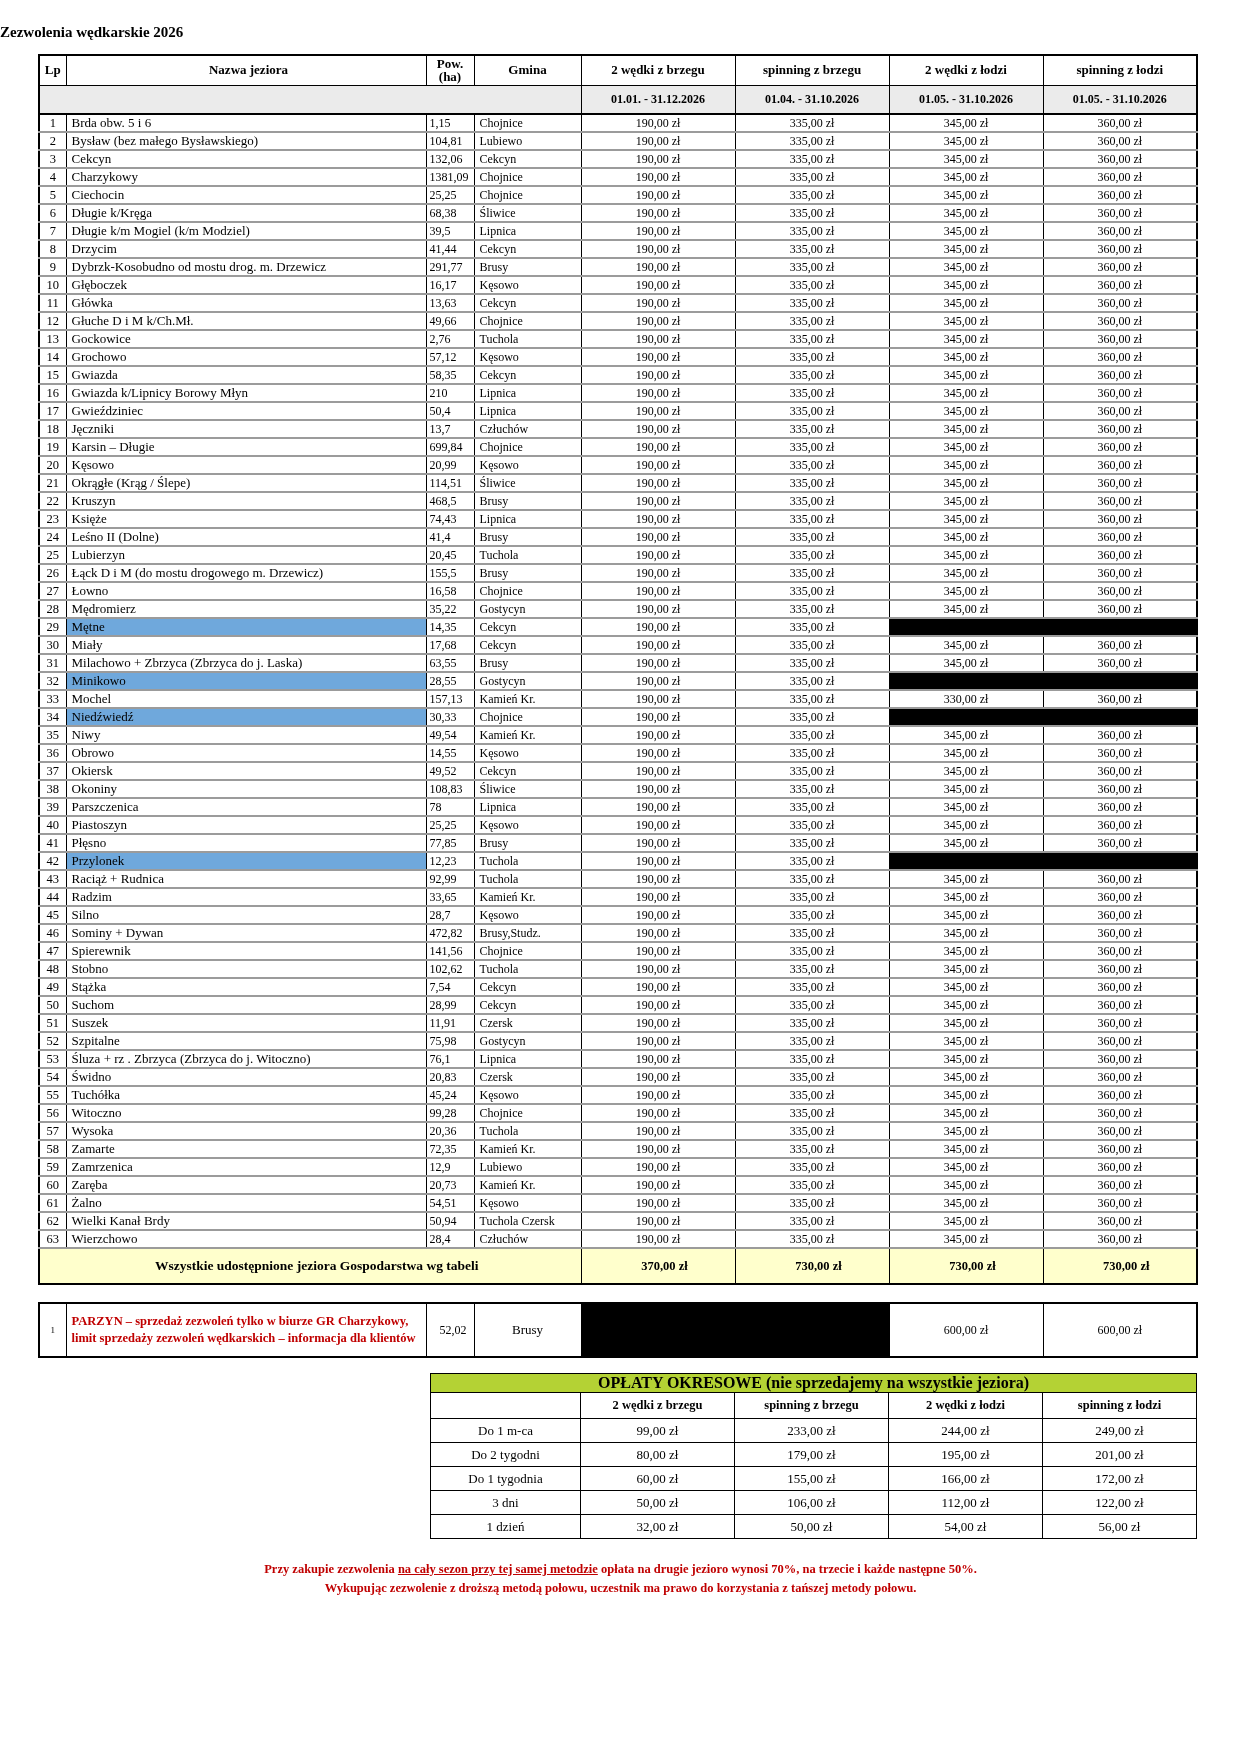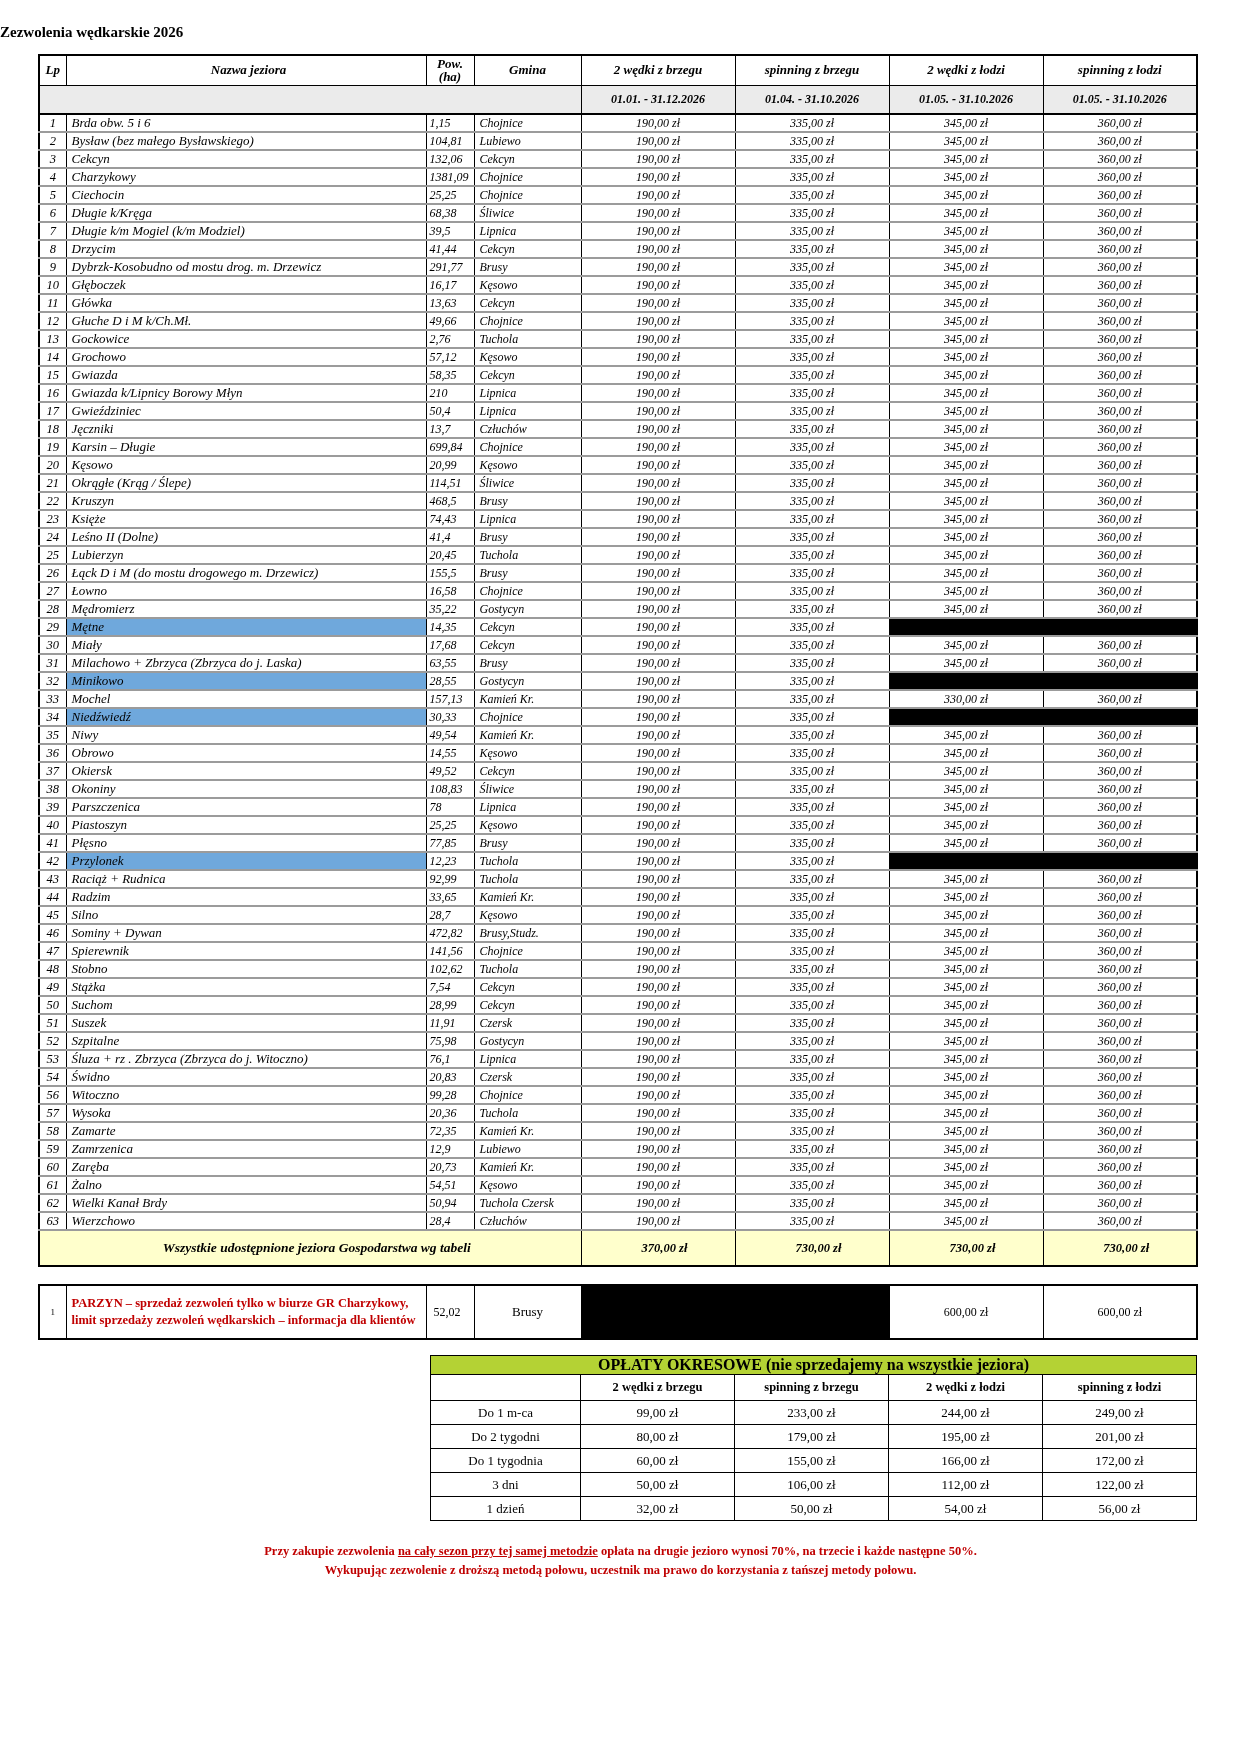--- a/index.html
+++ b/index.html
@@ -4,21 +4,21 @@
 <style>
   *{box-sizing:border-box;}
   html,body{margin:0;padding:0;}
   body{width:1241px;height:1754px;background:#fff;color:#000;
        font-family:"Liberation Serif","DejaVu Serif",serif;overflow:hidden;}
   .title{font-weight:bold;font-size:15px;padding-top:24px;}
 
   table{border-collapse:collapse;table-layout:fixed;}
 
   
-  .main{margin:13px 0 8px 38px;width:1158px;border:2px solid #000;font-style:italic;}
+  .main{margin:13px 0 8px 38px;width:1158px;border:2px solid #000;}
   .main th,.main td{border-left:1px solid #000;overflow:hidden;white-space:nowrap;padding:0;}
   .main thead tr.hrow th{font-weight:bold;font-size:13px;height:30px;border-bottom:1px solid #000;background:#fff;text-align:center;}
   .main thead th.h-name{text-align:left;padding-left:5px;}
   .main thead th.h-area{font-size:12.5px;line-height:13px;}
   .green{background:var(--green_header);}
   .main tr.drow td{background:var(--period_gray);font-weight:bold;font-size:12px;text-align:center;height:29px;border-bottom:2px solid #000;}
   .main tbody td{height:18px;font-size:13px;border-top:2px solid var(--row_line);}
   .main td.lp{text-align:center;font-size:12.5px;}
   .main td.name{padding-left:5px;}
   .main td.name.hl{background:var(--highlight_blue);}
@@ -27,21 +27,21 @@
   .main td.price{text-align:center;font-size:12px;}
   .main td.black{background:var(--black_cell);}
   .main tr.summary td{background:var(--summary_yellow);font-weight:bold;height:36px;font-size:13.5px;text-align:center;border-top:2px solid var(--row_line);padding-left:13px;}
   .main tr.summary td.price{font-size:12.5px;}
 
   
   .parzyn{margin:17px 0 0 38px;width:1158px;border:2px solid #000;}
   .parzyn td{border-left:1px solid #000;height:54px;overflow:hidden;padding:0;}
   .parzyn .p-lp{font-size:9px;text-align:center;}
   .parzyn .p-name{color:var(--red_text);font-weight:bold;font-size:12.5px;line-height:17px;padding:2px 5px;white-space:normal;}
-  .parzyn .p-area{font-size:12px;padding-left:7px;}
+  .parzyn .p-area{font-size:12px;padding-left:13px;}
   .parzyn .p-gmina{text-align:center;font-size:13px;}
   .parzyn .p-black{background:var(--black_cell);}
   .parzyn .p-price{text-align:center;font-size:12px;}
 
   
   .oplaty{margin:15px 0 0 430px;width:766px;}
   .oplaty th,.oplaty td{border:1px solid #000;overflow:hidden;padding:0;}
   .o-title{background:var(--lime_title);font-weight:bold;font-size:16px;height:14px;text-align:center;}
   .oplaty tr.o-head th{font-weight:bold;font-size:12.5px;height:26px;background:#fff;text-align:center;}
   .oplaty tbody td{height:24px;font-size:13px;text-align:center;}
@@ -613,20 +613,30 @@
         <td class="price">190,00 zł</td>
         <td class="price">335,00 zł</td>
         <td class="price">345,00 zł</td>
         <td class="price">360,00 zł</td>
       </tr>
       <tr>
         <td class="lp">54</td>
         <td class="name">Świdno</td>
         <td class="area">20,83</td>
         <td class="gmina">Czersk</td>
+        <td class="price">190,00 zł</td>
+        <td class="price">335,00 zł</td>
+        <td class="price">345,00 zł</td>
+        <td class="price">360,00 zł</td>
+      </tr>
+      <tr>
+        <td class="lp">55</td>
+        <td class="name">Tuchółka</td>
+        <td class="area">45,24</td>
+        <td class="gmina">Kęsowo</td>
         <td class="price">190,00 zł</td>
         <td class="price">335,00 zł</td>
         <td class="price">345,00 zł</td>
         <td class="price">360,00 zł</td>
       </tr>
       <tr>
         <td class="lp">56</td>
         <td class="name">Witoczno</td>
         <td class="area">99,28</td>
         <td class="gmina">Chojnice</td>

